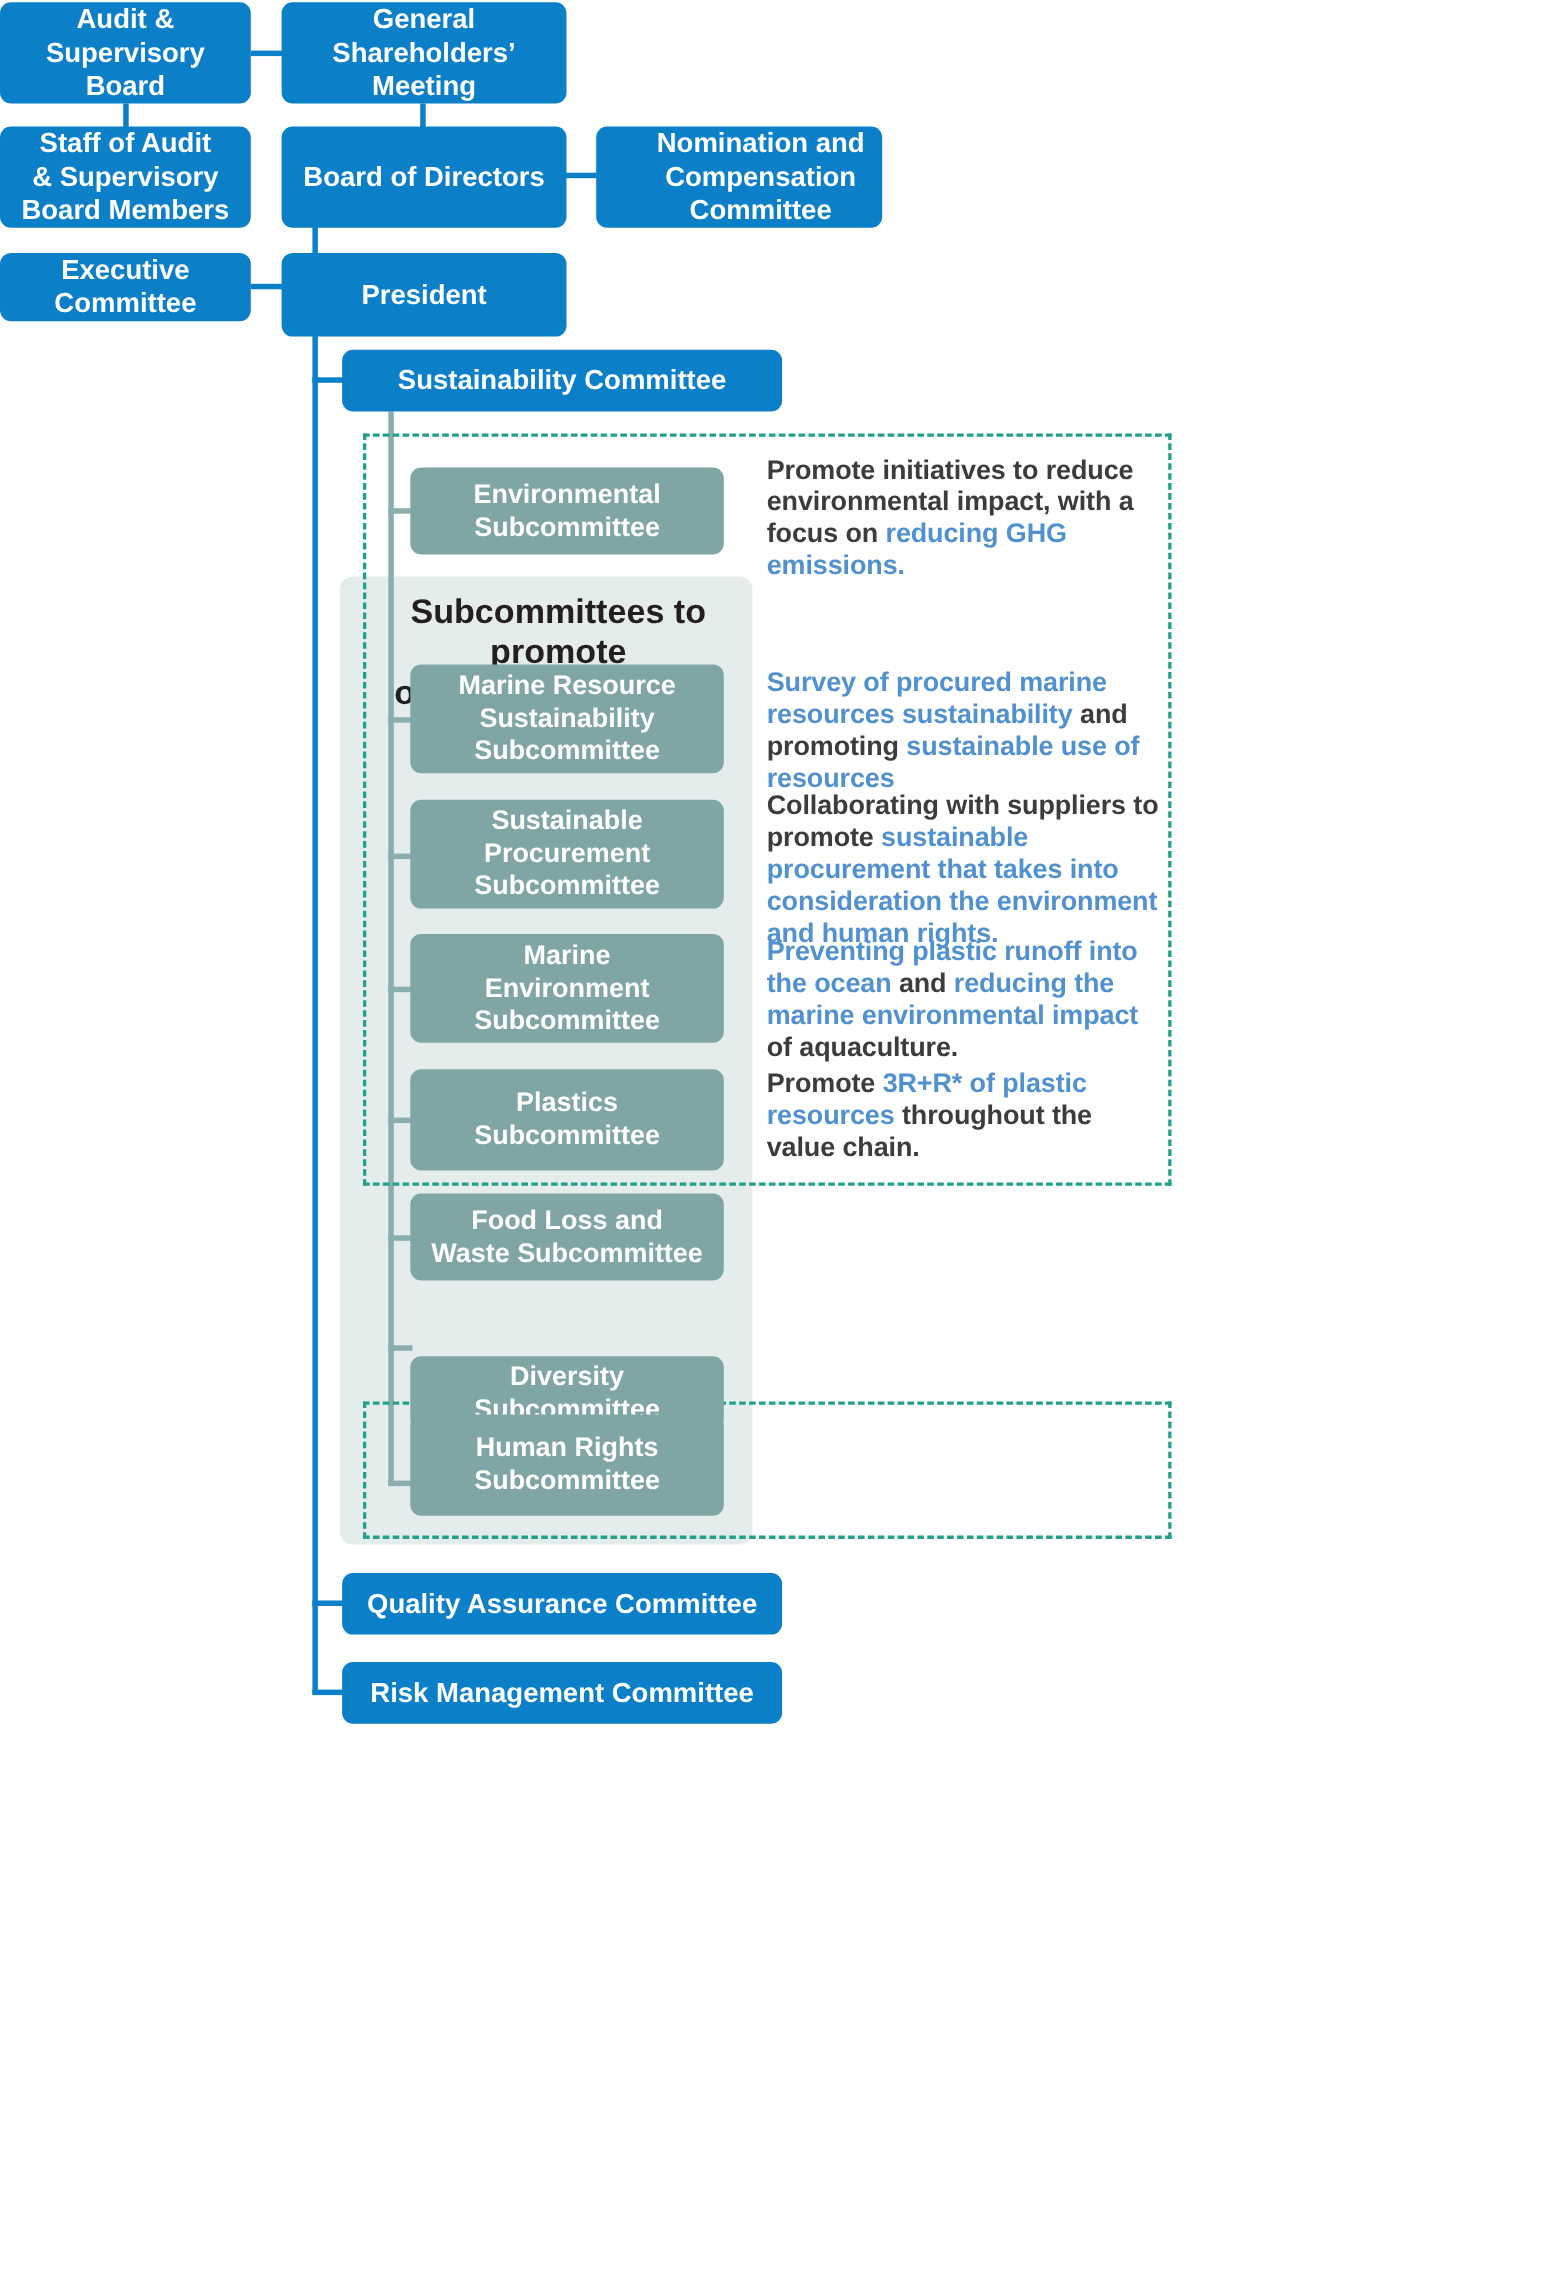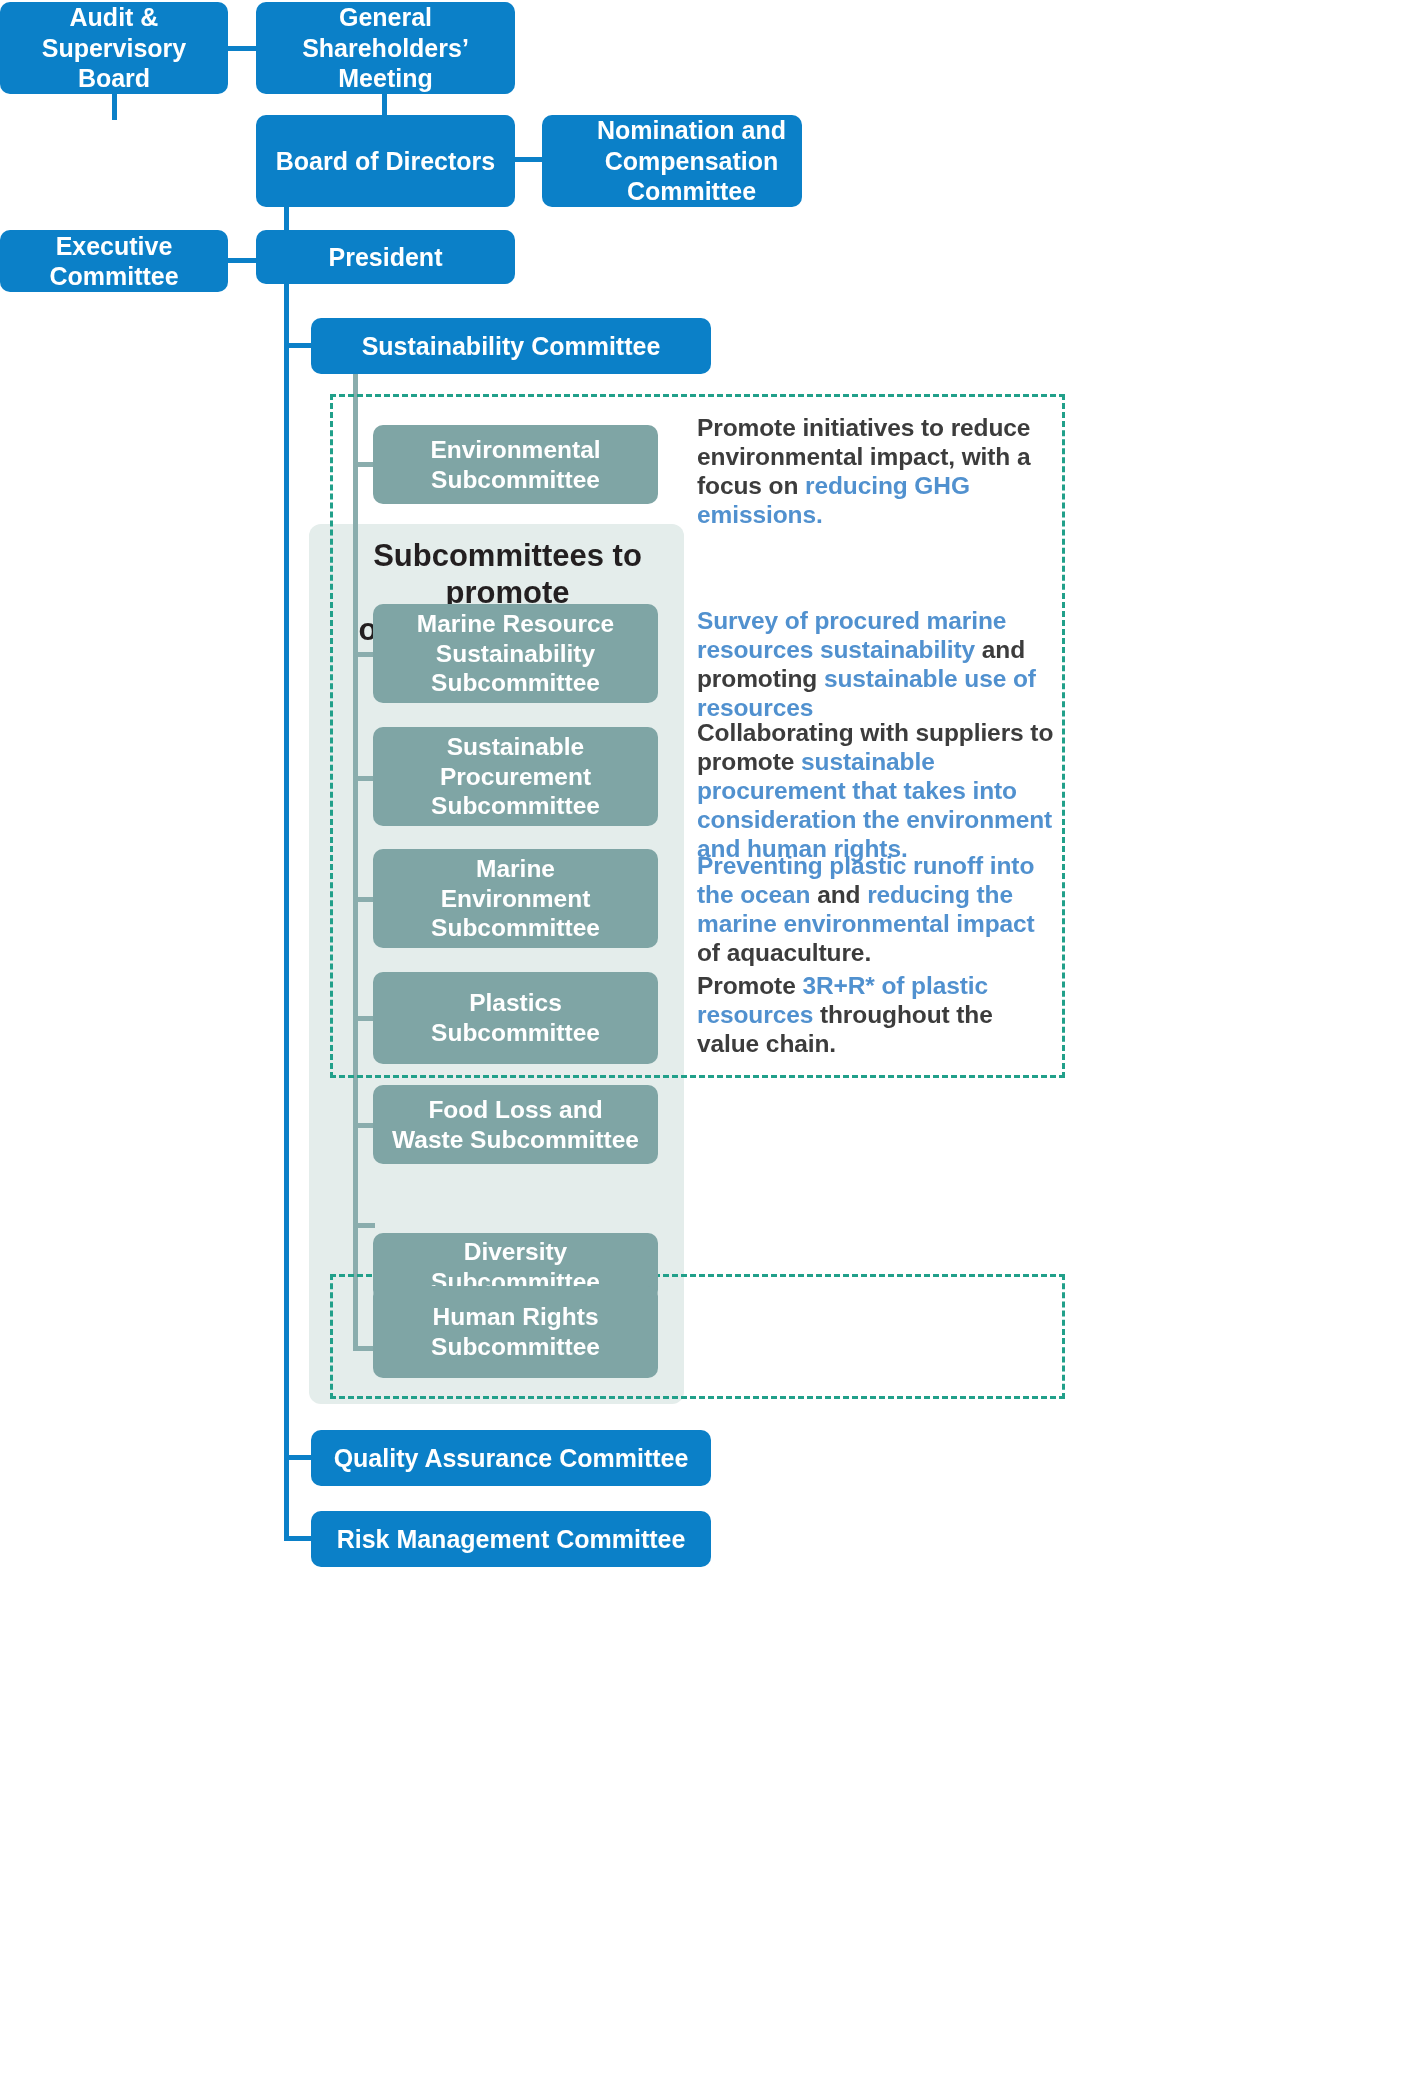--- a/index.html
+++ b/index.html
@@ -93,37 +93,42 @@
 Supervisory
 Board</span>
   </div>
 
   <div class="box box-blue" style="left:256px; top:2px; width:259px; height:92px;">
     <span style="white-space:pre-line;">General
 Shareholders’
 Meeting</span>
   </div>
 
+  <div class="box box-blue" style="left:0px; top:115px; width:228px; height:92px;">
+    <span style="white-space:pre-line;">Staff of Audit
+&amp; Supervisory
+Board Members</span>
+  </div>
 
   <div class="box box-blue" style="left:256px; top:115px; width:259px; height:92px;">
     <span style="white-space:pre-line;">Board of Directors</span>
   </div>
 
   <div class="box box-blue" style="left:542px; top:115px; width:260px; height:92px;">
     <span style="white-space:pre-line;margin-left:39px;">Nomination and
 Compensation
 Committee</span>
   </div>
 
   <div class="box box-blue" style="left:0px; top:230px; width:228px; height:62px;">
     <span style="white-space:pre-line;">Executive
 Committee</span>
   </div>
 
-  <div class="box box-blue" style="left:256px; top:230px; width:259px; height:54px;">
+  <div class="box box-blue" style="left:256px; top:230px; width:259px; height:76px;">
     <span style="white-space:pre-line;">President</span>
   </div>
 
   <div class="box box-blue" style="left:311px; top:318px; width:400px; height:56px;">
     <span style="white-space:pre-line;">Sustainability Committee</span>
   </div>
 
   <div class="panel-light" style="left:309px; top:524px; width:375px; height:880px;"></div>
 
   <div class="panel-dashed" style="left:330px; top:394px; width:735px; height:684px;"></div>

